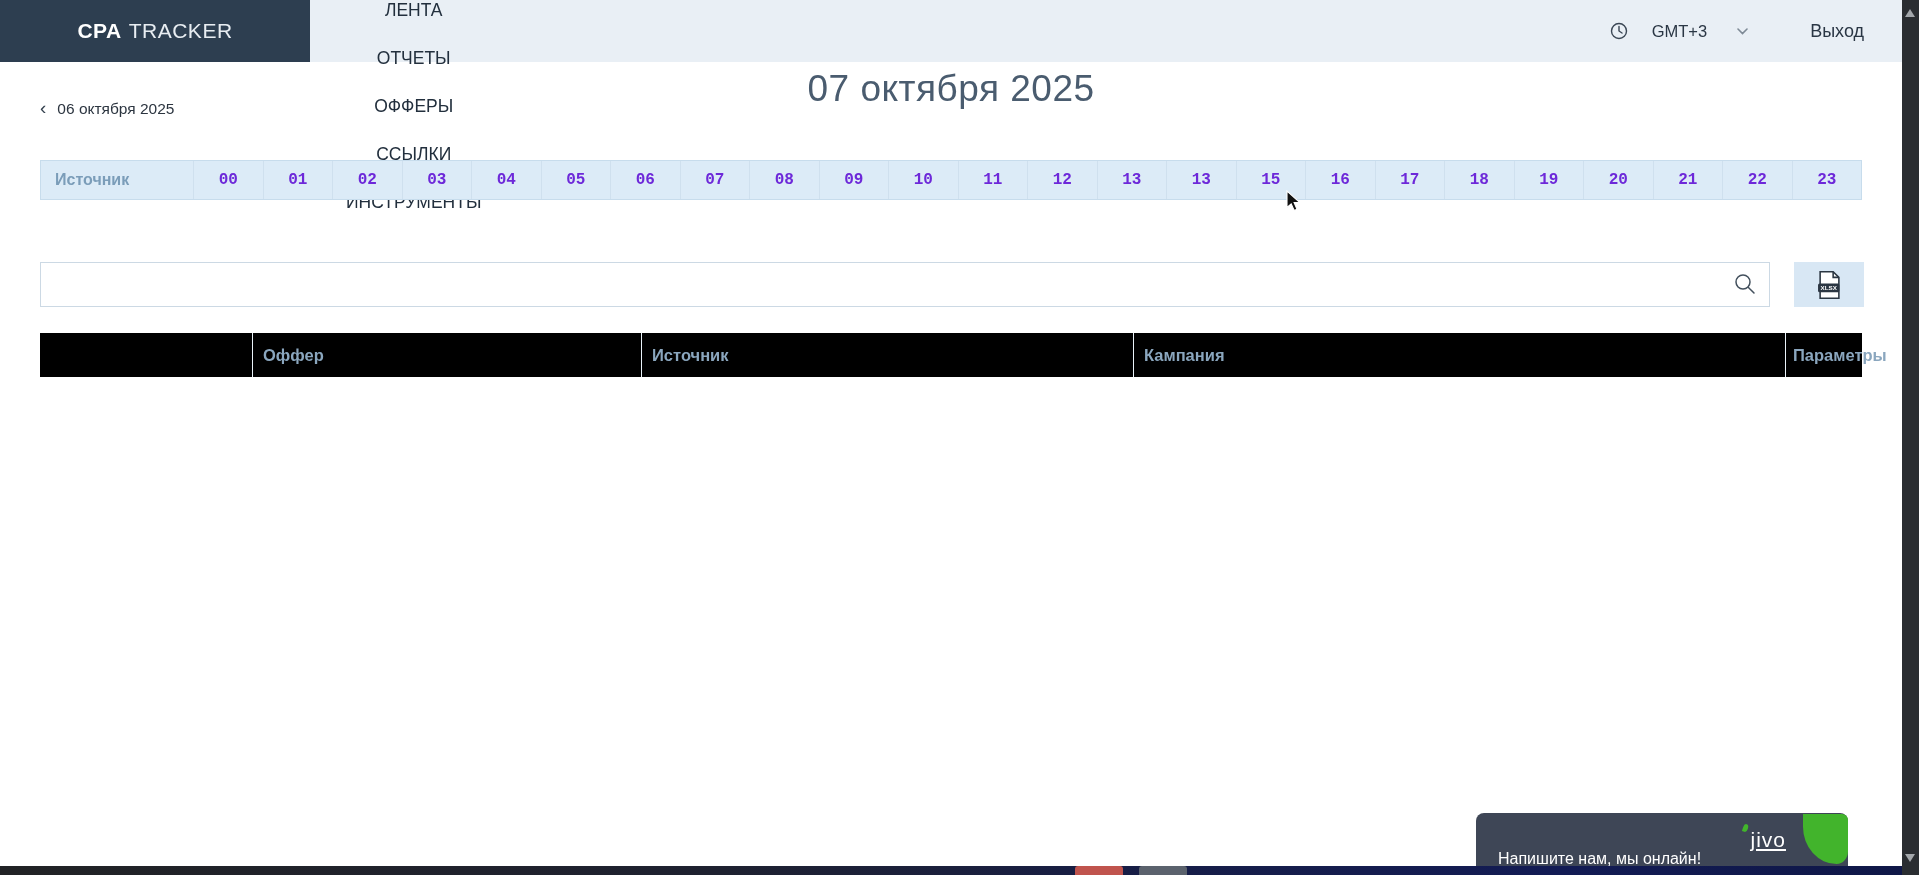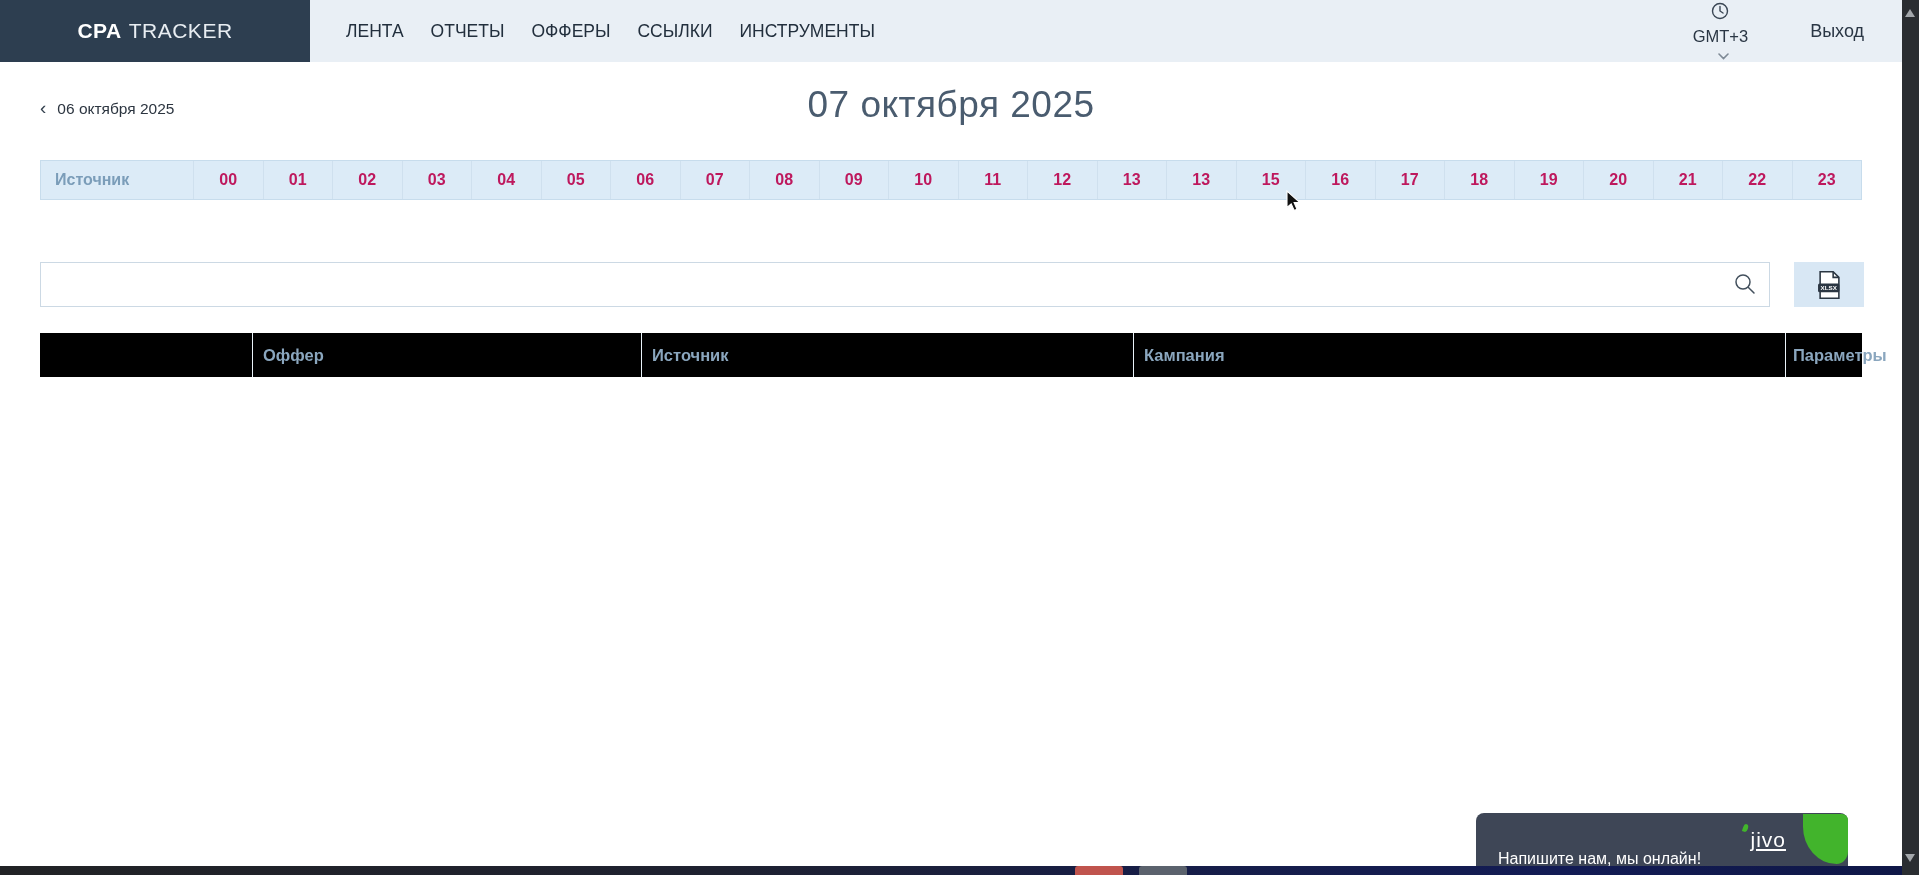--- a/index.html
+++ b/index.html
@@ -8,45 +8,45 @@
 
   
   .navbar { position:absolute; left:0; top:0; width:1902px; height:62px;
     background:#e9eff5; }
   .logo-block { position:absolute; left:0; top:0; width:310px; height:62px;
     background:#2d3e50; color:#fff; display:flex; align-items:center;
     justify-content:center; font-size:21px; letter-spacing:.5px; cursor:pointer; }
   .logo-bold { font-weight:700; margin-right:7px; }
   .logo-light { font-weight:300; color:#e8edf2; }
   .menu { position:absolute; left:346px; top:0; height:62px; display:flex;
-    align-items:center; gap:27px; }
+    align-items:center; gap:27px;flex-direction:column; }
   .menu-item { font-size:17.5px; color:#222f3d; cursor:pointer; white-space:nowrap; }
   .nav-right { position:absolute; right:38px; top:0; height:62px; display:flex;
     align-items:center; }
-  .tz { display:flex; align-items:center; gap:7px; cursor:pointer;flex-direction:column; }
+  .tz { display:flex; align-items:center; gap:24px; cursor:pointer; }
   .tz-label { font-size:16.5px; color:#2a3644; }
   .chev-down { margin-left:6px; width:11px; height:7px; }
   .logout { margin-left:62px; font-size:18px; color:#2a3644; cursor:pointer; }
 
   
   .date-nav { position:absolute; left:40px; top:99px; display:flex;
     align-items:center; gap:11px; cursor:pointer; }
   .date-nav .chev { font-size:19px; color:#33404e; line-height:1; transform:translateY(-1px); }
   .date-nav .lbl { font-size:15.5px; color:#2c3540; }
-  .page-title { position:absolute; left:40px; top:84px; width:1822px;
+  .page-title { position:absolute; left:40px; top:68px; width:1822px;
     text-align:center; font-size:37px; font-weight:300; color:#4a5c6f;
     letter-spacing:.5px; }
 
   
   .hours-row { position:absolute; left:40px; top:160px; width:1822px; height:40px;
     display:flex; background:#dcebf7; border:1px solid #c7dcec; }
   .hours-src { width:152px; flex:0 0 152px; display:flex; align-items:center;
     padding-left:14px; font-size:16px; font-weight:700; color:#7b9db9; }
   .hour-cell { flex:1; display:flex; align-items:center; justify-content:center;
-    font-size:16px; font-weight:700; color:#be185d; border-left:1px solid #cfe0ee; }
+    font-size:16px; font-weight:700; color:#6d28d9; border-left:1px solid #cfe0ee;font-family:Liberation Mono, monospace; }
 
   
   .search-wrap { position:absolute; left:40px; top:262px; width:1730px; height:45px; }
   .search-input { width:100%; height:100%; border:1px solid #ccd9e4; background:#fff;
     padding:0 48px 0 12px; font-size:15px; color:#333; outline:none; }
   .search-icon { position:absolute; right:13px; top:10px; }
   .export-btn { position:absolute; left:1794px; top:262px; width:70px; height:45px;
     background:#d8e7f4; border:none; display:flex; align-items:center;
     justify-content:center; cursor:pointer; }
 

